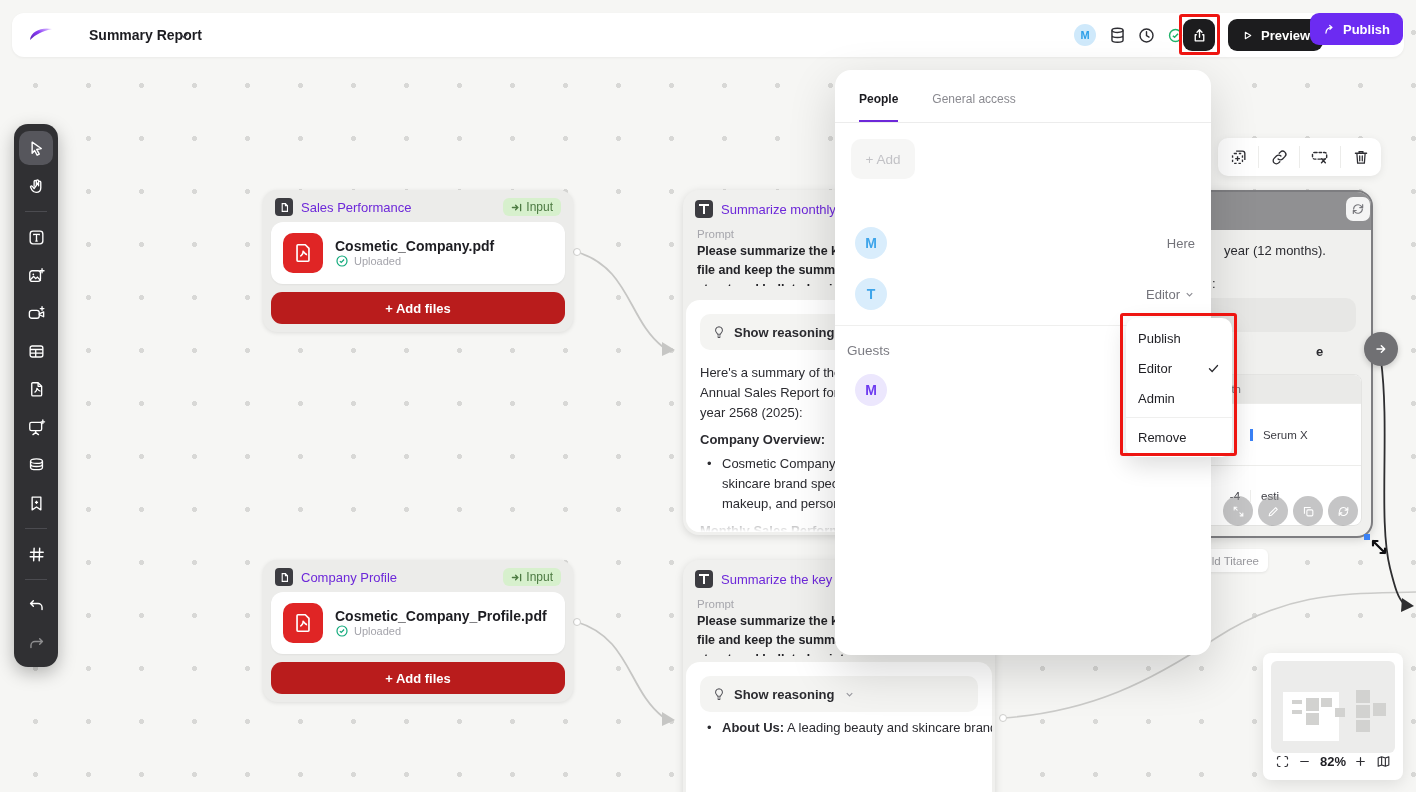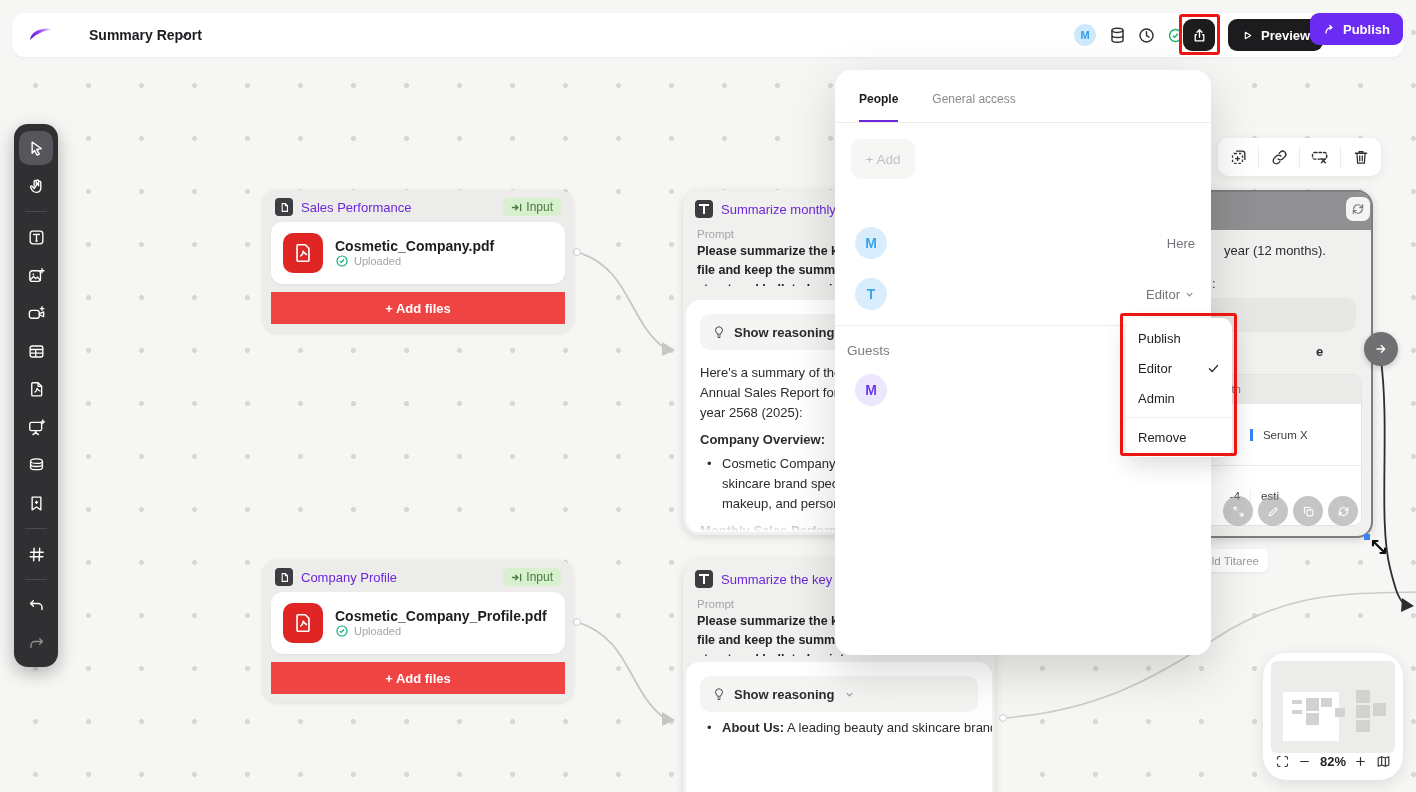--- a/index.html
+++ b/index.html
@@ -25,21 +25,21 @@
   
   .filenode{width:310px;background:#ececea;border-radius:14px;z-index:2;box-shadow:0 1px 4px rgba(0,0,0,.10);padding:6px 8px 8px}
   .fn-head{display:flex;align-items:center;gap:8px;padding:2px 4px 6px}
   .nh-icon{width:18px;height:18px;border-radius:4px;background:#3c3c41;display:flex;align-items:center;justify-content:center;flex:none}
   .fn-title{font-size:13px;color:#6d28d9;font-weight:500;flex:1;white-space:nowrap}
   .badge{background:#d7f0cd;color:#4c7a42;font-size:12px;font-weight:500;border-radius:6px;padding:2px 8px;display:flex;align-items:center;gap:4px}
   .filecard{background:#fff;border-radius:12px;padding:11px 12px;display:flex;gap:12px;align-items:center;box-shadow:0 1px 2px rgba(0,0,0,.05)}
   .pdfic{width:40px;height:40px;border-radius:10px;background:#e02525;display:flex;align-items:center;justify-content:center;flex:none}
   .fname{font-size:14px;font-weight:600;color:#1d1d22;white-space:nowrap}
   .fstatus{display:flex;align-items:center;gap:5px;margin-top:0;font-size:11px;color:#a4a4ab}
-  .addbtn{margin-top:8px;height:32px;background:#ef4444;border-radius:0;color:#fff;font-size:13px;font-weight:600;display:flex;align-items:center;justify-content:center}
+  .addbtn{margin-top:8px;height:32px;background:#b91c1c;border-radius:11px;color:#fff;font-size:13px;font-weight:600;display:flex;align-items:center;justify-content:center}
   .ainode{width:312px;background:#f0f0ee;border-radius:16px;z-index:2;box-shadow:0 2px 8px rgba(0,0,0,.13);overflow:hidden}
   .ai-head{display:flex;align-items:center;gap:8px;padding:10px 12px 6px}
   .prompt-label{font-size:11.5px;color:#a6a6ac;padding:4px 14px 2px}
   .prompt-line{font-size:12.5px;font-weight:700;color:#232327;line-height:19px;padding:0 14px;white-space:nowrap}
   .clipline{height:6px;overflow:hidden}
   .whitecard{position:absolute;left:3px;right:3px;bottom:3px;background:#fff;border-radius:14px;padding:14px;overflow:hidden}
   .reasonbox{height:36px;background:#f4f4f2;border-radius:10px;display:flex;align-items:center;gap:8px;padding:0 12px;font-size:13px;font-weight:600;color:#2b2b30}
   .sumtxt{font-size:13px;line-height:20px;color:#2b2b30;white-space:nowrap}
   .bold{font-weight:700}
   .bullet{position:relative;padding-left:22px}
@@ -71,21 +71,21 @@
   .av32{width:32px;height:32px;border-radius:50%;background:#d9edfc;color:#3da4ea;font-size:14px;font-weight:700;display:flex;align-items:center;justify-content:center}
   .av32.purple{background:#ece7fd;color:#6d3bf0}
   .roletxt{font-size:13px;color:#73737a;display:flex;align-items:center;gap:4px}
   .dlg-div{position:absolute;left:0;right:0;height:1px;background:#efefee}
   .guests{position:absolute;left:12px;font-size:13.5px;color:#7c7c83}
   
   .menu{left:1126px;top:318px;width:106px;background:#fff;border-radius:10px;z-index:8;box-shadow:0 8px 24px rgba(0,0,0,.14);padding:5px 0}
   .mitem{height:30px;display:flex;align-items:center;justify-content:space-between;padding:0 12px;font-size:13px;color:#1e1e23}
   .menu-div{height:1px;background:#efefee;margin:4px 0}
   
-  .minimap{left:1263px;top:653px;width:140px;height:127px;background:#fff;border-radius:24px;z-index:6;box-shadow:0 4px 16px rgba(0,0,0,.10)}
+  .minimap{left:1263px;top:653px;width:140px;height:127px;background:#fff;border-radius:8px;z-index:6;box-shadow:0 4px 16px rgba(0,0,0,.10)}
   .mm-area{position:absolute;left:8px;top:8px;width:124px;height:92px;background:#ececeb;border-radius:6px}
   .mm-view{position:absolute;background:#fff}
   .mm-blk{position:absolute;background:#d2d2d0}
   .mm-ctrl{position:absolute;left:0;right:0;bottom:6px;height:26px;display:flex;align-items:center;justify-content:space-between;padding:0 12px}
   .zoomlbl{font-size:13px;font-weight:700;color:#1e1e23}
   .graybtn{left:1364px;top:332px;width:34px;height:34px;border-radius:50%;background:#707073;z-index:3;display:flex;align-items:center;justify-content:center;box-shadow:0 2px 6px rgba(0,0,0,.2)}
 </style>
 </head>
 <body>
 

